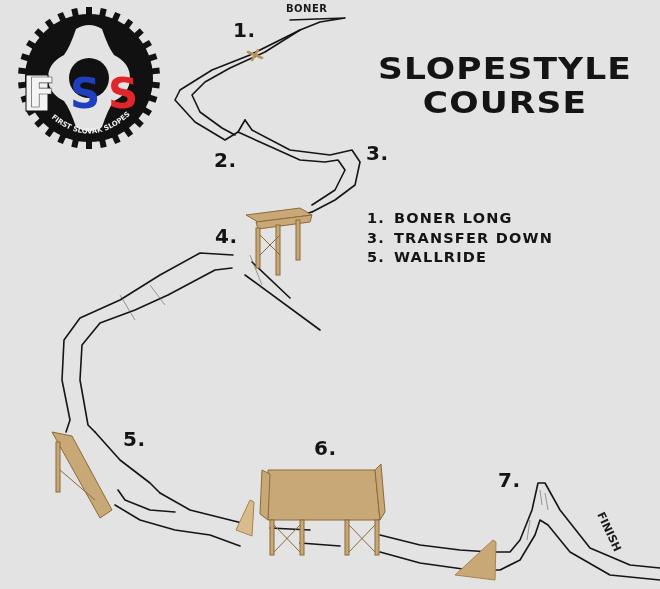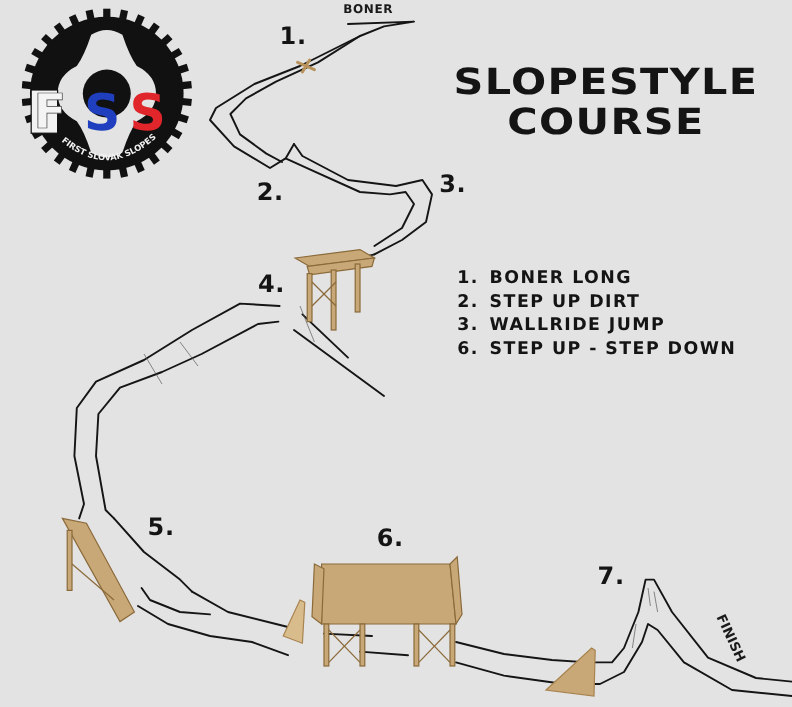--- a/index.html
+++ b/index.html
@@ -12,21 +12,21 @@
   .canvas { position: absolute; left: 0; top: 0; width: 660px; height: 589px; }
   svg.course { position: absolute; left: 0; top: 0; }
   .title {
     position: absolute; left: 350px; top: 52px; width: 310px;
     text-align: center; font-weight: bold; color: #141414;
     font-family: "DejaVu Sans", sans-serif;
     font-size: 30px; line-height: 34px; letter-spacing: 1px;
     transform: scaleX(1.15); transform-origin: center top;
   }
   .legend {
-    position: absolute; left: 367px; top: 209px; margin: 14px; padding: 0;
+    position: absolute; left: 367px; top: 209px; margin: 0; padding: 0;
     list-style: none; color: #141414; font-weight: bold;
     font-size: 14.5px; line-height: 19.6px; letter-spacing: 1.2px;
   }
   .legend li { white-space: nowrap; }
   .legend .num { display: inline-block; width: 27px; }
   .marker {
     position: absolute; font-weight: bold; color: #141414;
     font-size: 20px; letter-spacing: 0.5px;
   }
   .start {
@@ -183,17 +183,16 @@
   <div class="marker" style="left:233px;top:18px;">1.</div>
   <div class="marker" style="left:214px;top:148px;">2.</div>
   <div class="marker" style="left:366px;top:141px;">3.</div>
   <div class="marker" style="left:215px;top:224px;">4.</div>
   <div class="marker" style="left:123px;top:427px;">5.</div>
   <div class="marker" style="left:314px;top:436px;">6.</div>
   <div class="marker" style="left:498px;top:468px;">7.</div>
 
   <ul class="legend">
     <li><span class="num">1.</span><span>BONER LONG</span></li>
-    <li><span class="num">2.</span><span>STEP UP DIRT</span></li>
-    <li><span class="num">3.</span><span>WALLRIDE JUMP</span></li>
-    <li><span class="num">6.</span><span>STEP UP - STEP DOWN</span></li>
+    <li><span class="num">3.</span><span>TRANSFER DOWN</span></li>
+    <li><span class="num">5.</span><span>WALLRIDE</span></li>
   </ul>
 </div>
 
 </body></html>

